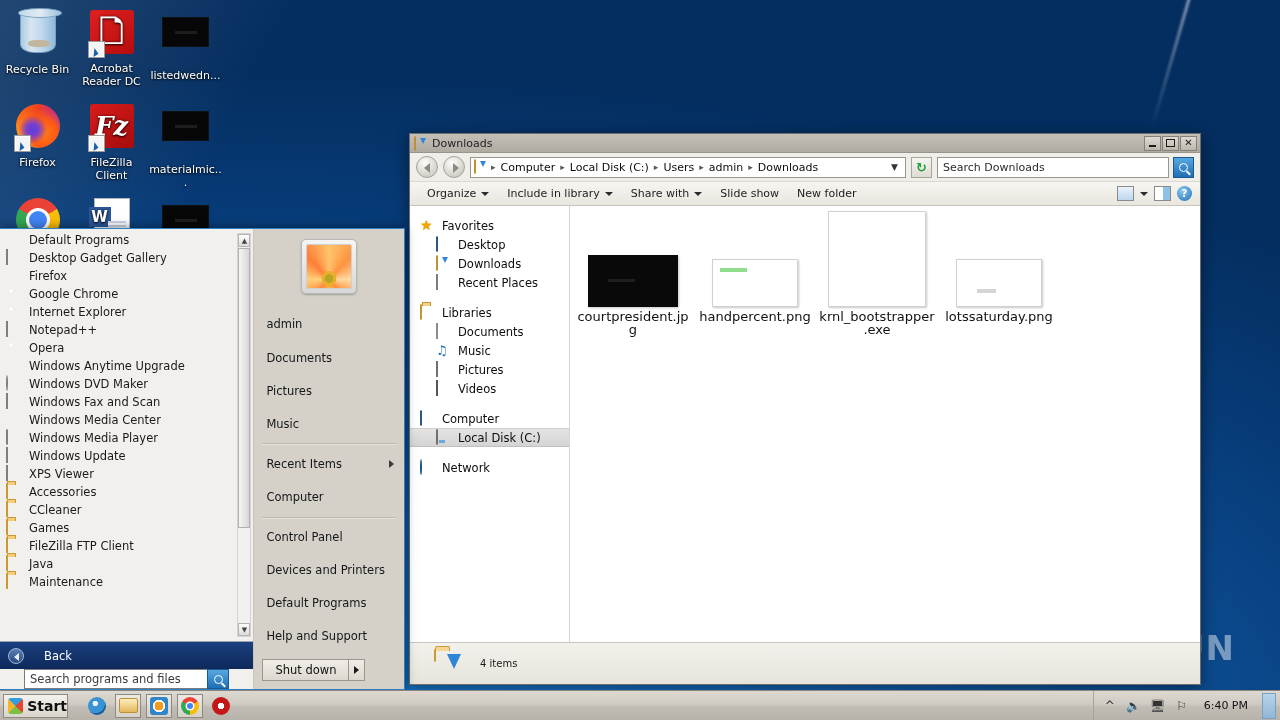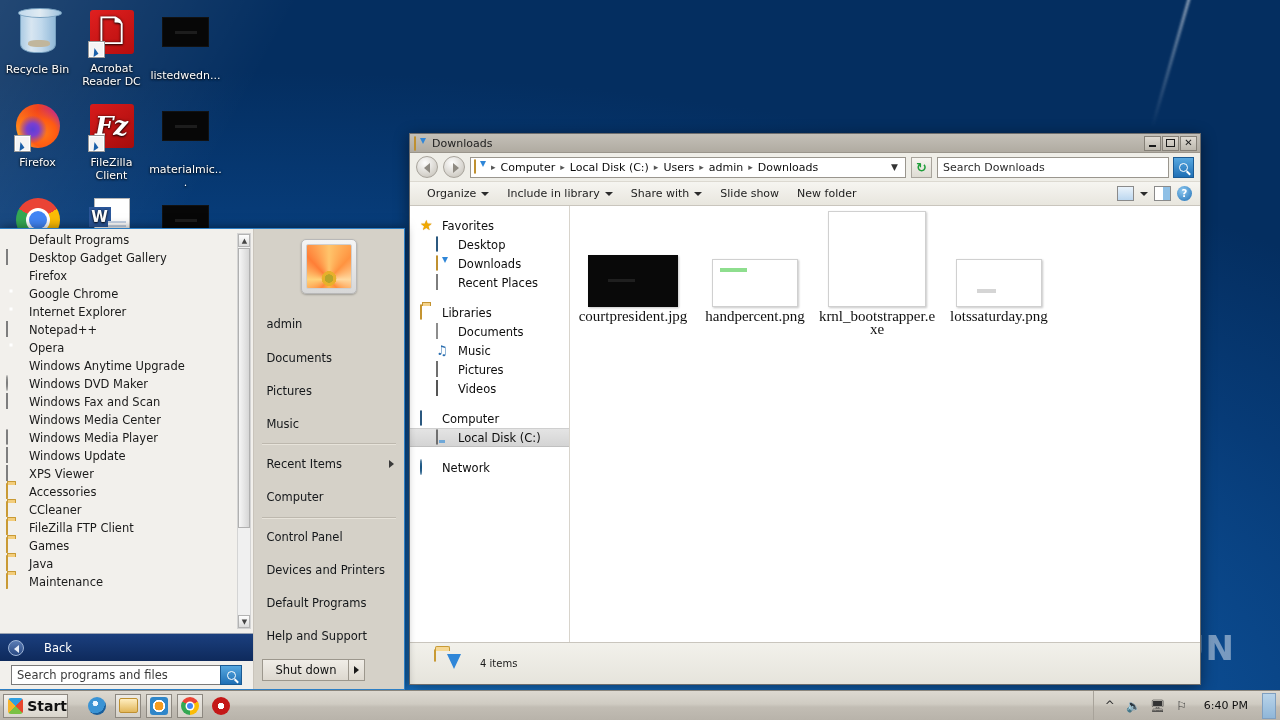--- a/index.html
+++ b/index.html
@@ -199,22 +199,22 @@
     width:16px;height:16px;border-radius:50%;
     background:linear-gradient(to bottom,#5a7cb5,#2a4a84);
     border:1px solid #9fb6d8; position:relative;
   }
   #sm-back .barrow:after{
     content:""; position:absolute; left:5px; top:4px; width:0;height:0;
     border-top:4px solid transparent;border-bottom:4px solid transparent;
     border-right:5px solid #e8eef8;
   }
   #sm-search{
-    height:28px; background:#f2f0ec; display:flex;align-items:center;
-    padding:0 11px;
+    height:20px; background:#f2f0ec; display:flex;align-items:center;
+    padding:0 24px;
   }
   #sm-search .box{
     flex:1; height:20px; background:#fff; border:1px solid #7a7a7a;
     display:flex;align-items:center; padding:0 5px; color:#3a3a3a; font-size:11.5px;
   }
   #sm-search .sbtn{
     width:22px;height:20px;margin-left:-1px;
     background:linear-gradient(to bottom,#57a8e0,#1f6fb5);
     border:1px solid #1a5a93; display:flex;align-items:center;justify-content:center;
   }
@@ -388,21 +388,21 @@
   .vidic{ width:15px;height:12px;margin-top:2px;background:repeating-linear-gradient(to right,#333 0 2px,#ccc 2px 5px);border:1px solid #555;}
   .diskic{ width:15px;height:12px;margin-top:2px;background:linear-gradient(to bottom,#d9d9d9,#9a9a9a);border:1px solid #6f6f6f;border-radius:1px;position:relative;}
   .diskic:after{content:"";position:absolute;left:2px;bottom:1px;width:6px;height:3px;background:#6fa8d8;}
   .netic{ width:15px;height:14px;background:radial-gradient(circle at 45% 40%,#8fd0f0,#1b6aa8);border-radius:50% 50% 45% 45%;border:1px solid #1b5683;}
   .recic{ width:15px;height:13px;margin-top:2px;background:linear-gradient(to bottom,#e8e8e8,#b6b6b6);border:1px solid #7d7d7d;}
   .nav-gap{ height:11px; }
 
   #ex-content{ flex:1; position:relative; background:#fff; overflow:hidden;}
   .file-item{
     position:absolute; width:118px; text-align:center;
-    font-size:15px; color:#111; line-height:13px;font-family:Liberation Serif, serif;
+    font-size:13px; color:#111; line-height:13px;
   }
   .thumb-wrap{ display:flex; align-items:flex-end; justify-content:center; height:96px; }
   .thumb{
     background:#fff; border:1px solid #d0d0d0;
     box-shadow:1px 1px 2px rgba(0,0,0,.22);
   }
   .thumb.black{ background:#090909; border:1px solid #090909; position:relative;}
   .thumb.black:after{
     content:""; position:absolute; left:22%; top:45%; width:30%; height:3px; background:#1f1f1f;
   }
@@ -808,25 +808,25 @@
       <div class="sm-item">
         <span class="si"><span class="sm-folder"></span></span>
         <span>Accessories</span>
       </div>
       <div class="sm-item">
         <span class="si"><span class="sm-folder"></span></span>
         <span>CCleaner</span>
       </div>
       <div class="sm-item">
         <span class="si"><span class="sm-folder"></span></span>
+        <span>Games</span>
+      </div>
+      <div class="sm-item">
+        <span class="si"><span class="sm-folder"></span></span>
         <span>FileZilla FTP Client</span>
-      </div>
-      <div class="sm-item">
-        <span class="si"><span class="sm-folder"></span></span>
-        <span>Games</span>
       </div>
       <div class="sm-item">
         <span class="si"><span class="sm-folder"></span></span>
         <span>Java</span>
       </div>
       <div class="sm-item">
         <span class="si"><span class="sm-folder"></span></span>
         <span>Maintenance</span>
       </div>
 

